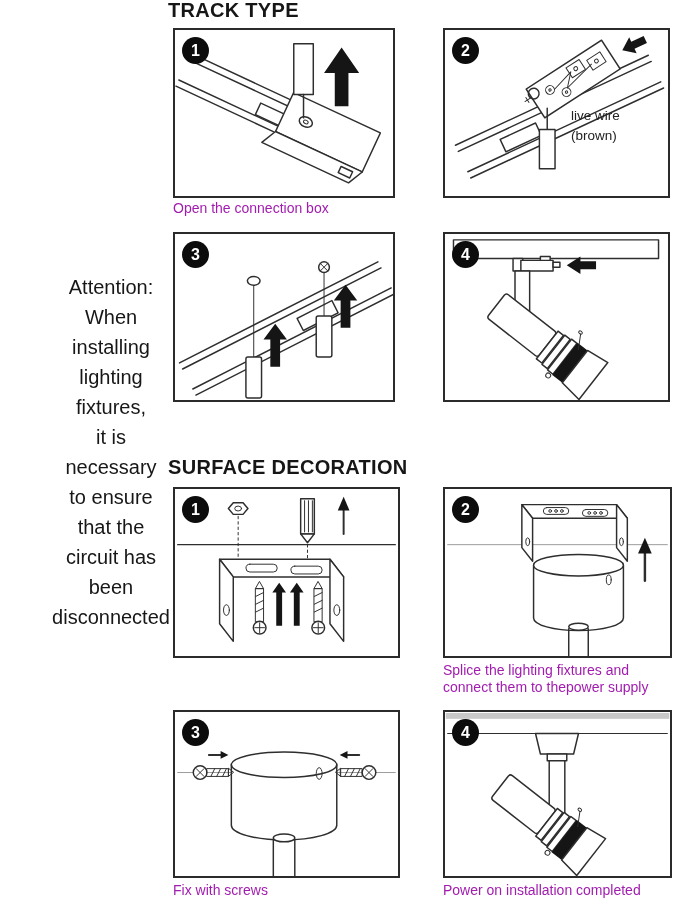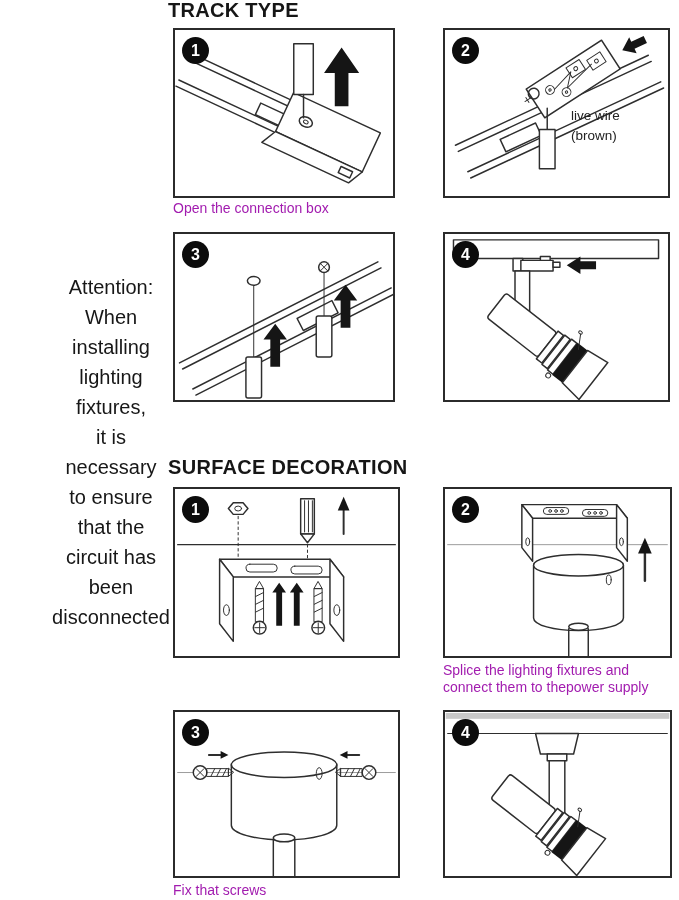--- a/index.html
+++ b/index.html
@@ -252,21 +252,21 @@
         <line class="thin" x1="173" y1="66" x2="177" y2="58"></line>
         <line class="thin" x1="179" y1="66" x2="183" y2="58"></line>
         <line class="thin" x1="185" y1="66" x2="189" y2="58"></line>
         <polygon class="thin" points="169,58 169,66 164,62"></polygon>
       </g>
       <line x1="188" y1="44" x2="176" y2="44" style="stroke-width:2"></line>
       <polygon class="fillk" points="176,40 176,48 168,44"></polygon>
     </svg>
     <div class="badge">3</div>
   </div>
-  <div class="caption" style="left:173px;top:882px;width:260px">Fix that screws</div>
+  <div class="caption" style="left:173px;top:882px;width:260px">Fix with screws</div>
 
   <div class="panel" style="left:443px;top:710px;width:229px;height:168px">
     <svg class="art" viewBox="0 0 229 168">
       <rect class="graybar" x="0" y="1" width="229" height="6"></rect>
       <line x1="2" y1="22" x2="227" y2="22" style="stroke-width:1.2"></line>
       <polygon class="solid" points="92,22 136,22 131,43 97,43"></polygon>
       <rect class="solid" x="104" y="43" width="20" height="7"></rect>
       <rect class="solid" x="106" y="50" width="16" height="56"></rect>
       <g transform="translate(56,76) rotate(38)">
         <rect class="solid" x="0" y="-16" width="60" height="32" rx="3"></rect>
@@ -275,14 +275,15 @@
         <rect class="solid" x="76" y="-20" width="7" height="40"></rect>
         <rect class="fillk" x="83" y="-21" width="13" height="42"></rect>
         <polygon class="solid" points="96,-21 118,-24 118,24 96,21"></polygon>
         <line class="thin" x1="80" y1="-30" x2="88" y2="-16"></line>
         <ellipse class="thin" cx="79" cy="-31" rx="2" ry="1.5"></ellipse>
         <circle class="thin" cx="80" cy="24" r="2.5"></circle>
       </g>
     </svg>
     <div class="badge">4</div>
   </div>
+  <div class="caption" style="left:443px;top:882px;width:235px">Power on installation completed</div>
 
 </div>
 
 </body></html>

